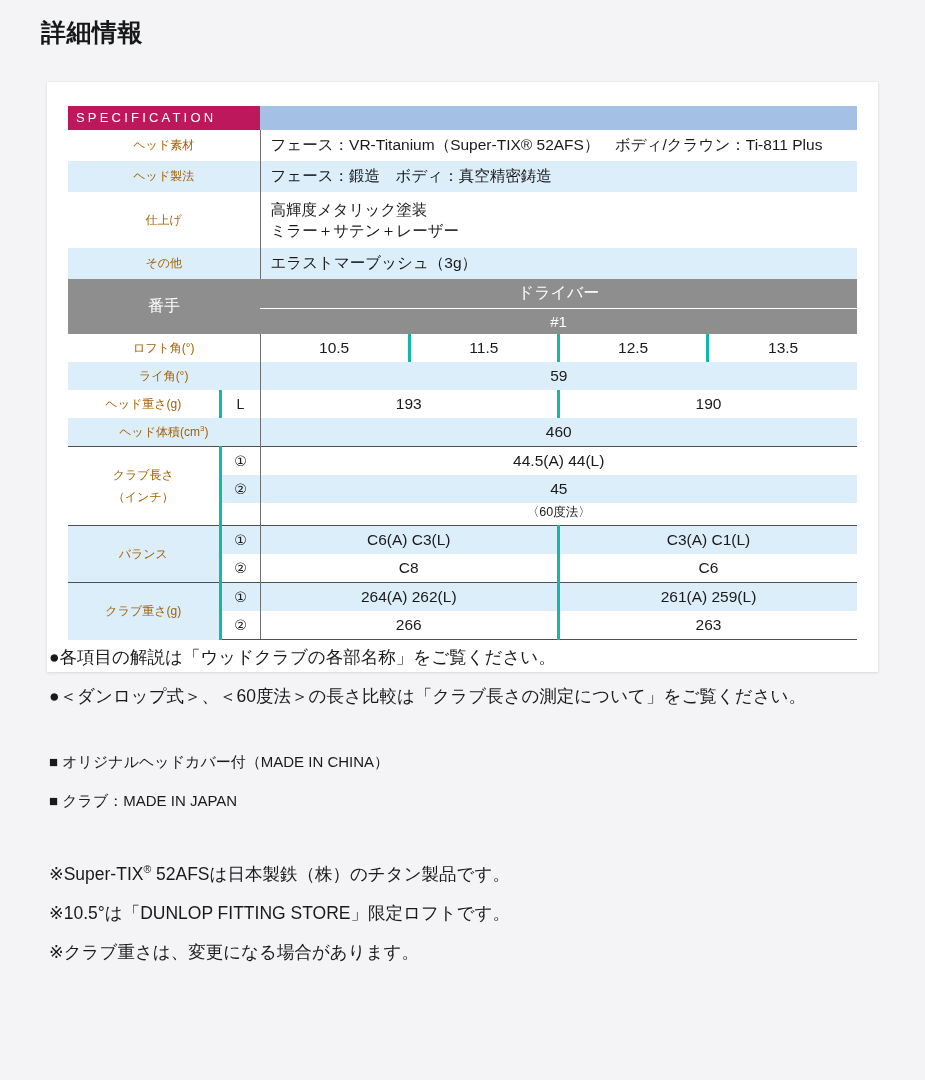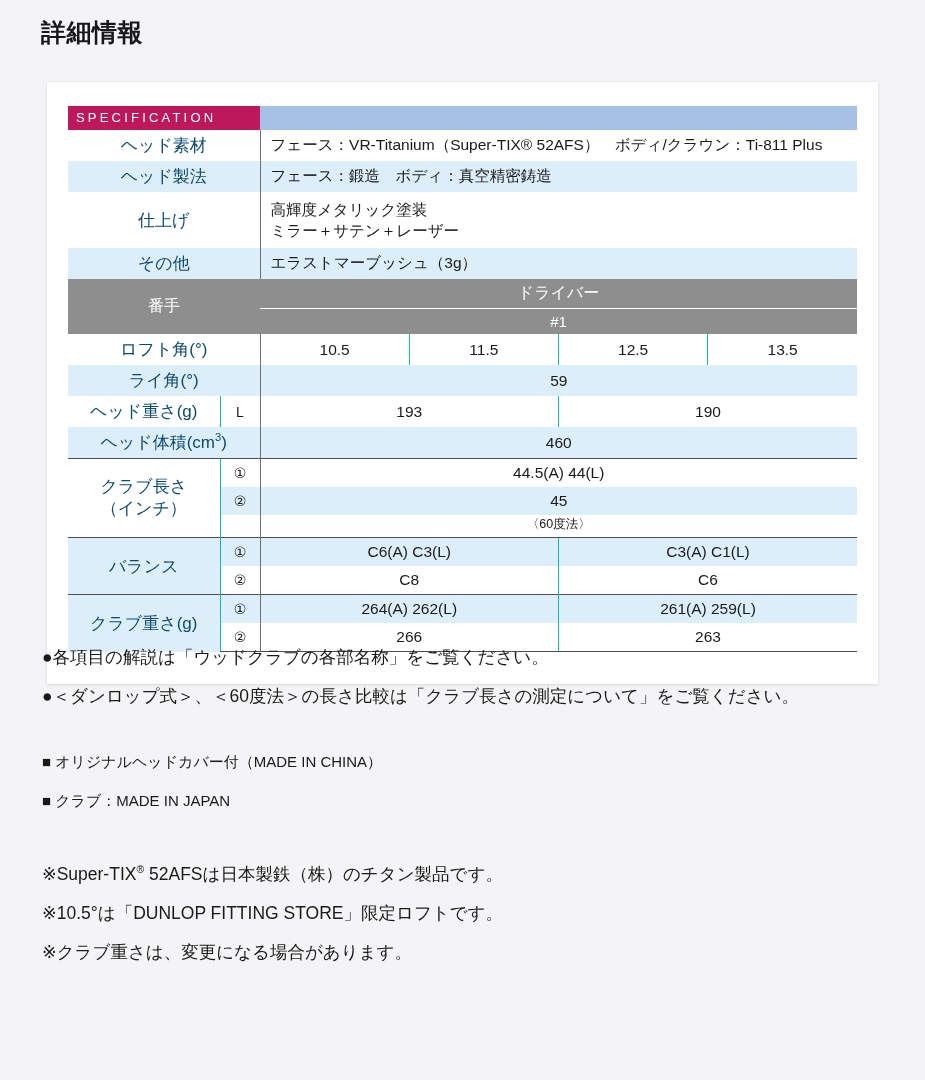--- a/index.html
+++ b/index.html
@@ -50,22 +50,22 @@
     font-weight: 700;
     letter-spacing: 3.2px;
     padding: 5px 0 5px 8px !important;
     height: 22px;
     line-height: 14px;
   }
   .hdr-blank { background: #a4c0e4; }
 
   .lbl {
     text-align: center;
-    font-size: 17px;
-    color: #0c4a6e;
+    font-size: 12px;
+    color: #a16207;
     padding: 4px 6px !important;
   }
   .lbl-sub {
     text-align: center;
     font-size: 14px;
     padding: 3px 0 !important;
   }
   .val {
     text-align: center;
     font-size: 15.5px;
@@ -75,21 +75,21 @@
     text-align: left;
     font-size: 15.5px;
     padding: 5px 0 5px 10px !important;
   }
   .z-blue { background: #ddeefb; }
   .z-white { background: #ffffff; }
 
   .bd-l { border-left: 1px solid #707070; }
   .bd-t { border-top: 1px solid #4f4f4f; }
   .bd-b { border-bottom: 1px solid #4f4f4f; }
-  .bd-l-thin { border-left: 1px solid #14b8a6; }
+  .bd-l-thin { border-left: 3px solid #14b8a6; }
 
   .gray-row td { background: #8e8e8e; color: #ffffff; }
   .gray-row .g-label {
     font-size: 16px; text-align: center; color: #ffffff;
   }
   .gray-row .g-top {
     font-size: 16px; text-align: center; color: #ffffff;
     border-bottom: 1px solid #ffffff;
     padding: 4px 0 !important;
   }
@@ -97,21 +97,21 @@
     font-size: 15px; text-align: center; color: #ffffff;
     padding: 4px 0 !important;
   }
   .sixty { text-align: center; font-size: 12.5px; padding: 1px 0 4px 0 !important; }
   sup.cm { font-size: 0.66em; vertical-align: super; }
   sup.reg { font-size: 0.6em; vertical-align: super; }
 
   
   .notes {
     position: absolute;
-    left: 42px; top: 638px;
+    left: 49px; top: 638px;
     width: 845px;
     font-size: 17.5px;
     line-height: 39px;
     color: #1a1a1a;
   }
   .notes p { margin: 0; }
   .note-sq { font-size: 15px; }
   .seg-block { margin-top: 26px; }
   .star-block { margin-top: 30px; }
   .notes .ln { white-space: normal; }

